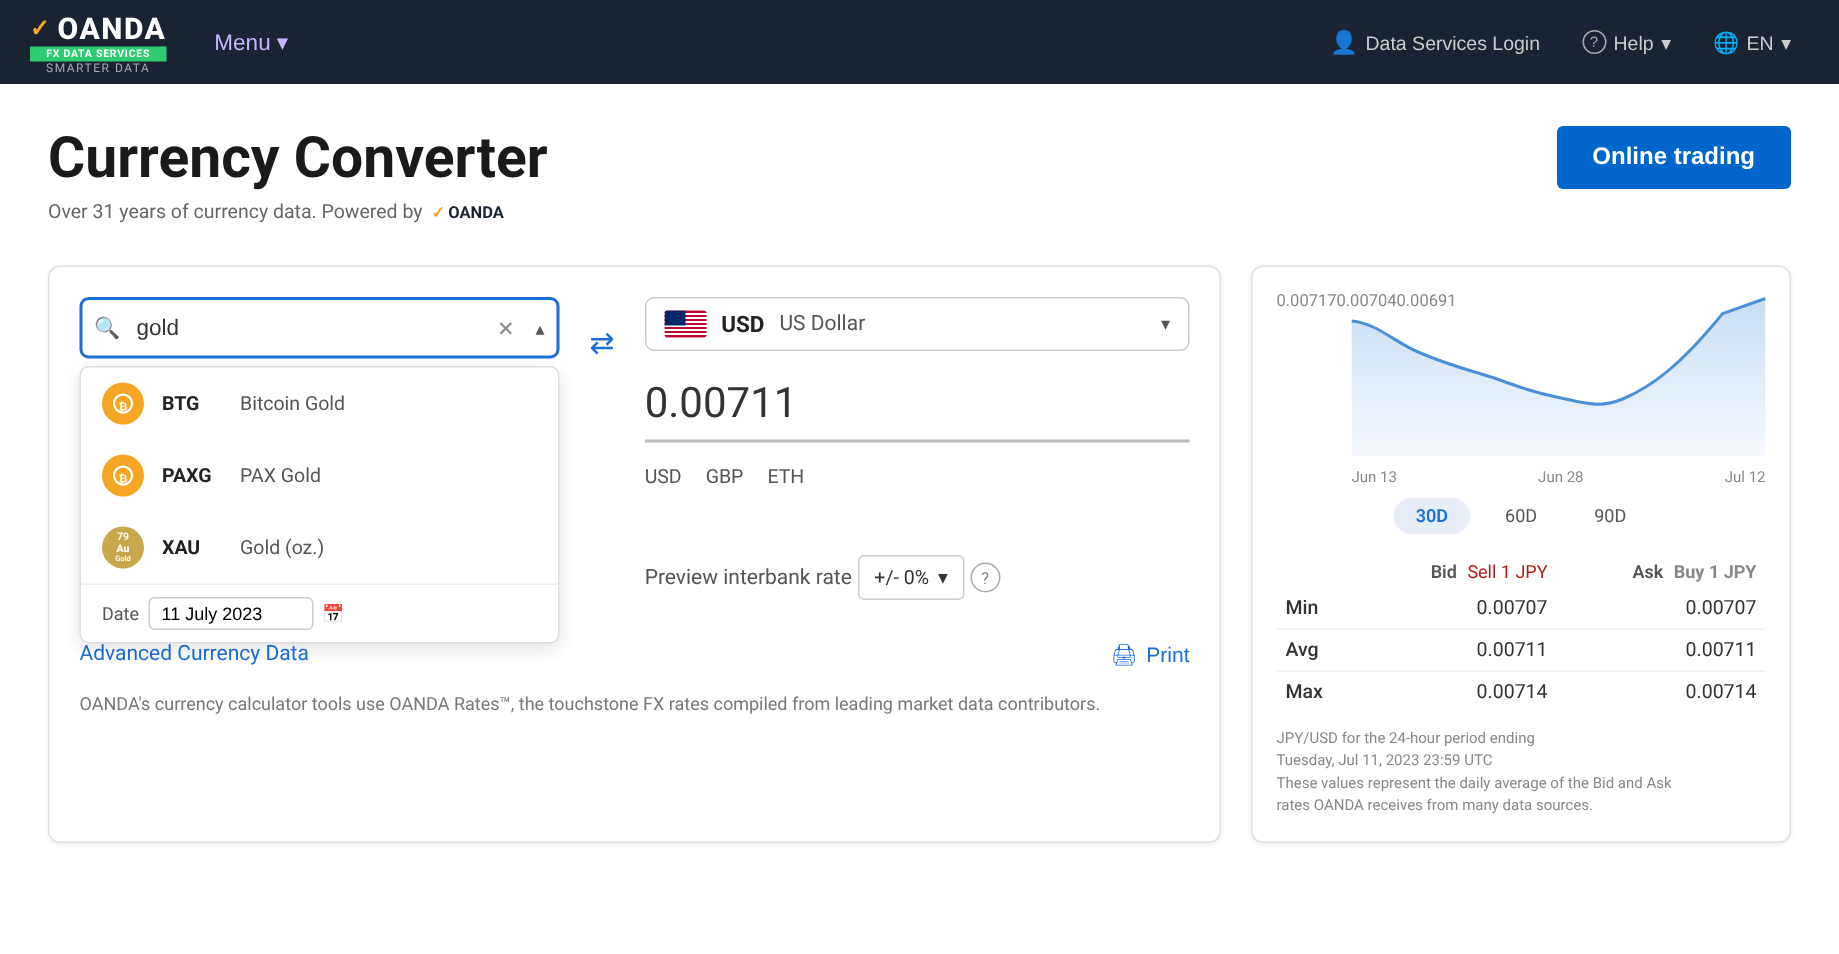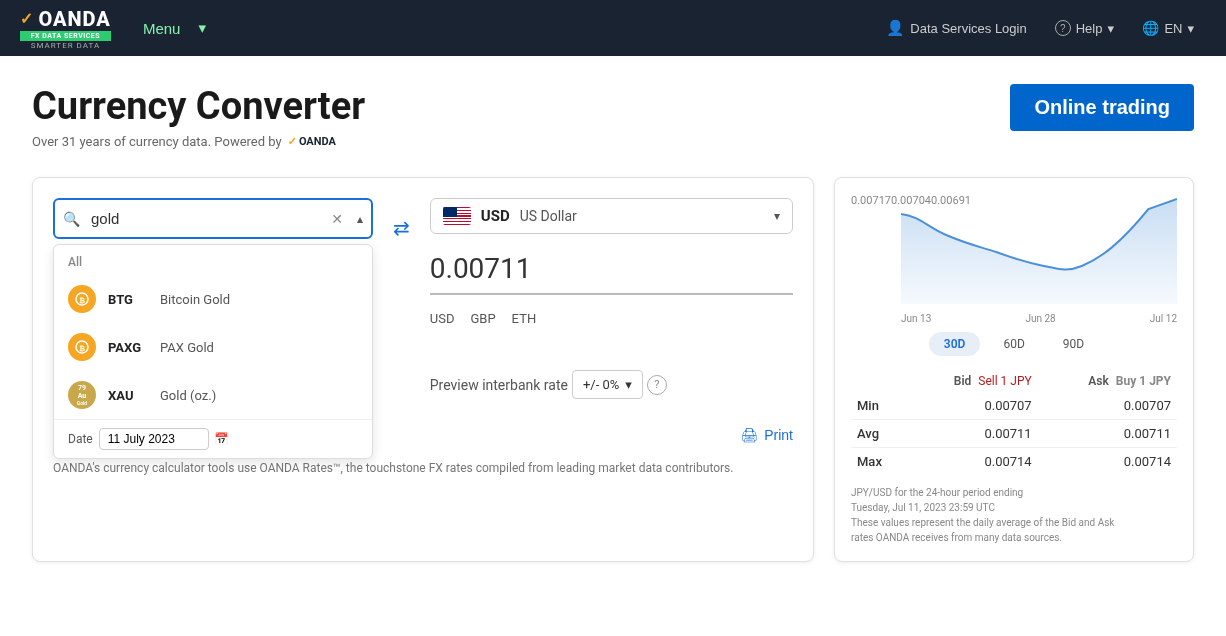--- a/index.html
+++ b/index.html
@@ -44,28 +44,28 @@
       text-align: center;
       width: 100%;
     }
     .logo-tagline {
       color: #aaa;
       font-size: 8px;
       letter-spacing: 1px;
       text-align: center;
     }
     .nav-menu-btn {
-      color: #86efac;
+      color: #c4b5fd;
       background: none;
       border: none;
       font-size: 15px;
       cursor: pointer;
       display: flex;
       align-items: center;
-      gap: 18px;
+      gap: 4px;
       padding: 8px 12px;
     }
     .nav-spacer { flex: 1; }
     .nav-right {
       display: flex;
       align-items: center;
       gap: 4px;
     }
     .nav-btn {
       color: #ccc;
@@ -114,21 +114,21 @@
     .title-row {
       display: flex;
       justify-content: space-between;
       align-items: flex-start;
     }
     .online-trading-btn {
       background: #0066cc;
       color: white;
       border: none;
       border-radius: 4px;
-      font-size: 20px;
+      font-size: 16px;
       font-weight: 600;
       padding: 12px 24px;
       cursor: pointer;
       white-space: nowrap;
     }
 
     
     .converter-area {
       display: flex;
       gap: 20px;
@@ -574,21 +574,20 @@
 
         <div class="search-box">
           <div style="position:relative;">
             <span class="search-icon-left">🔍</span>
             <input class="search-input-field" type="text" value="gold" placeholder="gold" style="">
             <button class="search-clear">✕</button>
             <span class="search-chevron">▴</span>
           </div>
 
           <div class="dropdown-menu">
-            <div class="dropdown-section-label">All</div>
 
             <div class="dropdown-item">
               <div class="coin-icon" style="background:#f5a623;">
                 <svg width="16" height="16" viewBox="0 0 16 16">
                     <circle cx="8" cy="8" r="6" fill="none" stroke="white" stroke-width="1.5"></circle>
                     <text x="8" y="12" text-anchor="middle" fill="white" font-size="7" font-weight="bold">₿</text>
                   </svg>
               </div>
               <span class="coin-code">BTG</span>
               <span class="coin-name">Bitcoin Gold</span>

